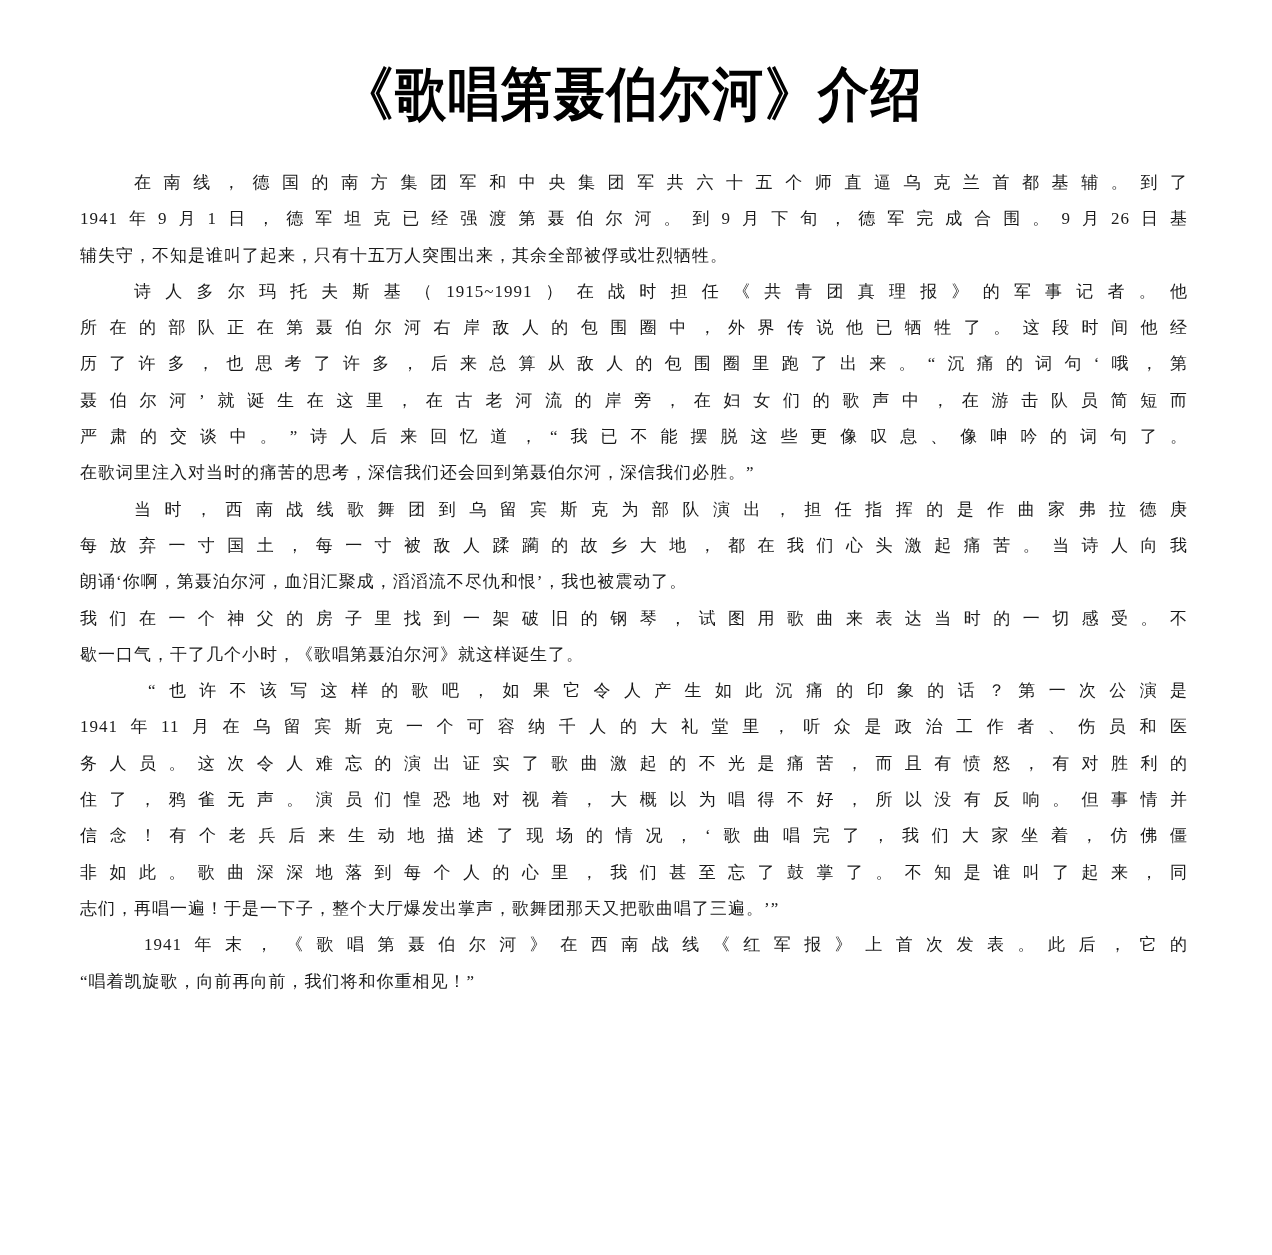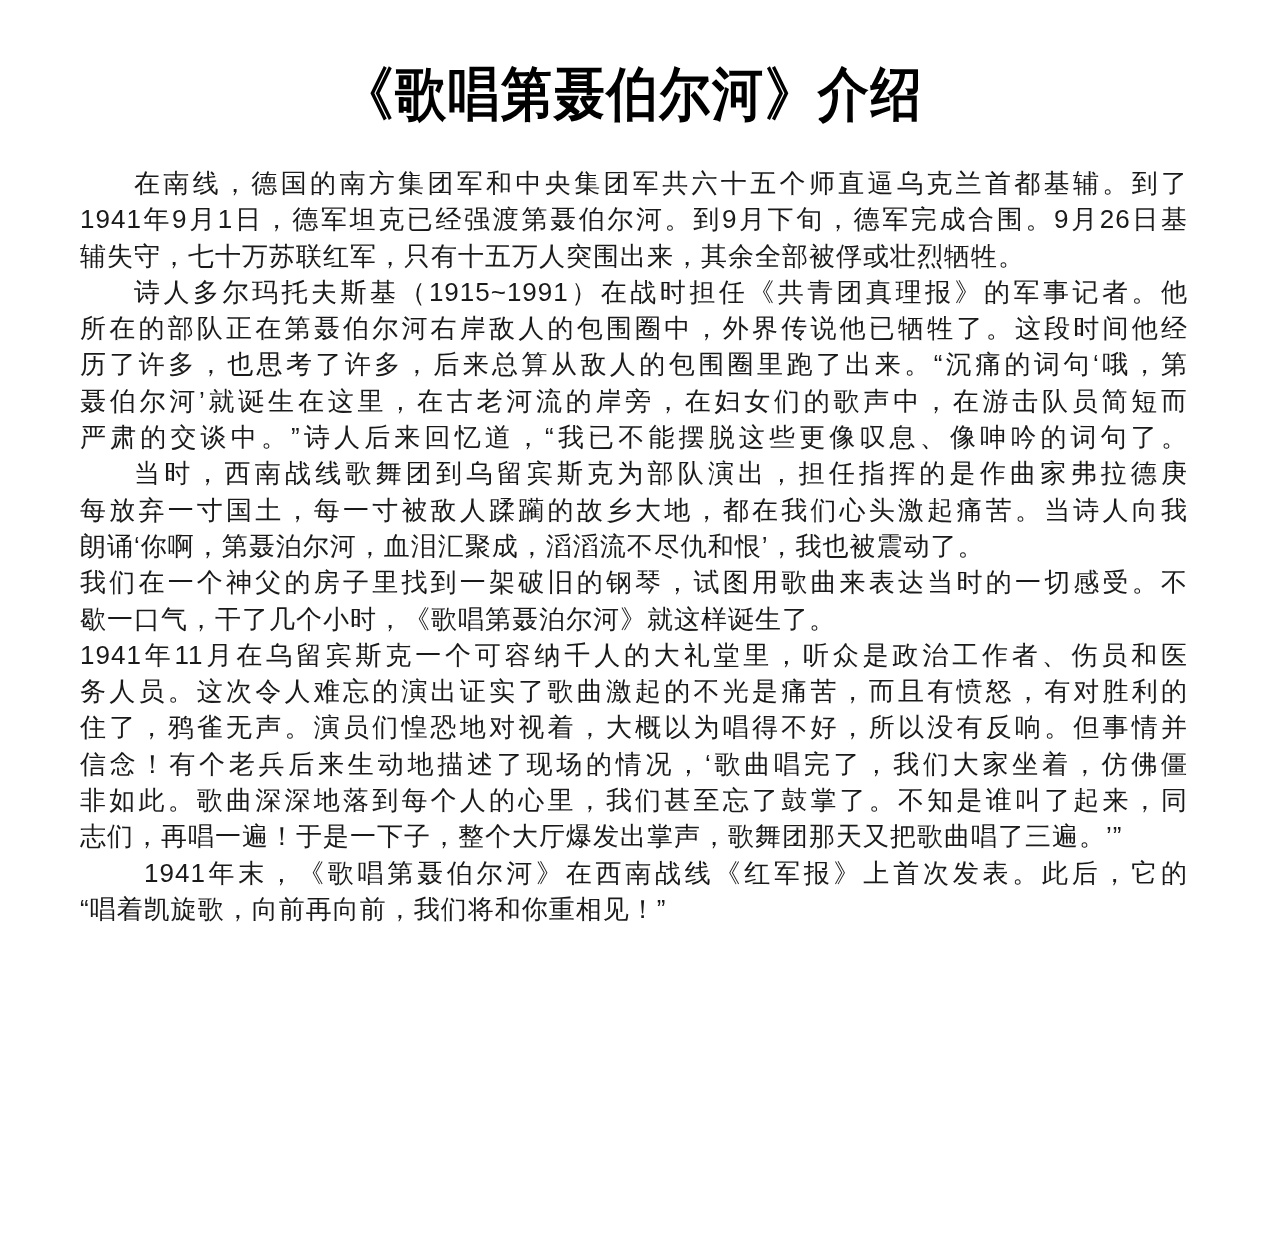--- a/index.html
+++ b/index.html
@@ -33,22 +33,22 @@
     letter-spacing: 2px;
     color: #000000;
     transform: scaleX(0.88);
     transform-origin: 610px 0;
   }
   .body-text {
     position: absolute;
     left: 80px;
     top: 165px;
     width: 1108px;
-    font-family: Liberation Sans, sans-serif;
-    font-size: 26px;
+    font-family: Liberation Serif, serif;
+    font-size: 17px;
     color: #1a1a1a;
   }
   .line {
     height: 36.3px;
     line-height: 36.3px;
     white-space: nowrap;
     text-align: justify;
     text-align-last: justify;
     letter-spacing: 1px;
   }
@@ -70,44 +70,46 @@
 
 <div class="page">
 
   <div class="title">《歌唱第聂伯尔河》介绍</div>
 
   <div class="body-text">
 
     <div>
       <div class="line indent">在南线，德国的南方集团军和中央集团军共六十五个师直逼乌克兰首都基辅。到了</div>
       <div class="line">1941年9月1日，德军坦克已经强渡第聂伯尔河。到9月下旬，德军完成合围。9月26日基</div>
-      <div class="line last">辅失守，七十万苏联红军，只有十五万人突围出来，其余全部被俘或壮烈牺牲。</div>
+      <div class="line last">辅失守，不知是谁叫了起来，只有十五万人突围出来，其余全部被俘或壮烈牺牲。</div>
     </div>
 
     <div>
       <div class="line indent">诗人多尔玛托夫斯基（1915~1991）在战时担任《共青团真理报》的军事记者。他</div>
       <div class="line">所在的部队正在第聂伯尔河右岸敌人的包围圈中，外界传说他已牺牲了。这段时间他经</div>
       <div class="line">历了许多，也思考了许多，后来总算从敌人的包围圈里跑了出来。“沉痛的词句‘哦，第</div>
       <div class="line">聂伯尔河’就诞生在这里，在古老河流的岸旁，在妇女们的歌声中，在游击队员简短而</div>
       <div class="line">严肃的交谈中。”诗人后来回忆道，“我已不能摆脱这些更像叹息、像呻吟的词句了。</div>
+      <div class="line last">在歌词里注入对当时的痛苦的思考，深信我们还会回到第聂伯尔河，深信我们必胜。”</div>
     </div>
 
     <div>
       <div class="line indent">当时，西南战线歌舞团到乌留宾斯克为部队演出，担任指挥的是作曲家弗拉德庚</div>
       <div class="line">每放弃一寸国土，每一寸被敌人蹂躏的故乡大地，都在我们心头激起痛苦。当诗人向我</div>
       <div class="line last">朗诵‘你啊，第聂泊尔河，血泪汇聚成，滔滔流不尽仇和恨’，我也被震动了。</div>
     </div>
 
     <div>
       <div class="line">我们在一个神父的房子里找到一架破旧的钢琴，试图用歌曲来表达当时的一切感受。不</div>
       <div class="line last">歇一口气，干了几个小时，《歌唱第聂泊尔河》就这样诞生了。</div>
     </div>
 
 
     <div>
+      <div class="line indent-q">“也许不该写这样的歌吧，如果它令人产生如此沉痛的印象的话？第一次公演是</div>
       <div class="line">1941年11月在乌留宾斯克一个可容纳千人的大礼堂里，听众是政治工作者、伤员和医</div>
       <div class="line">务人员。这次令人难忘的演出证实了歌曲激起的不光是痛苦，而且有愤怒，有对胜利的</div>
       <div class="line">住了，鸦雀无声。演员们惶恐地对视着，大概以为唱得不好，所以没有反响。但事情并</div>
       <div class="line">信念！有个老兵后来生动地描述了现场的情况，‘歌曲唱完了，我们大家坐着，仿佛僵</div>
       <div class="line">非如此。歌曲深深地落到每个人的心里，我们甚至忘了鼓掌了。不知是谁叫了起来，同</div>
       <div class="line last">志们，再唱一遍！于是一下子，整个大厅爆发出掌声，歌舞团那天又把歌曲唱了三遍。’”</div>
     </div>
 
     <div>
       <div class="line indent-s">1941年末，《歌唱第聂伯尔河》在西南战线《红军报》上首次发表。此后，它的</div>

